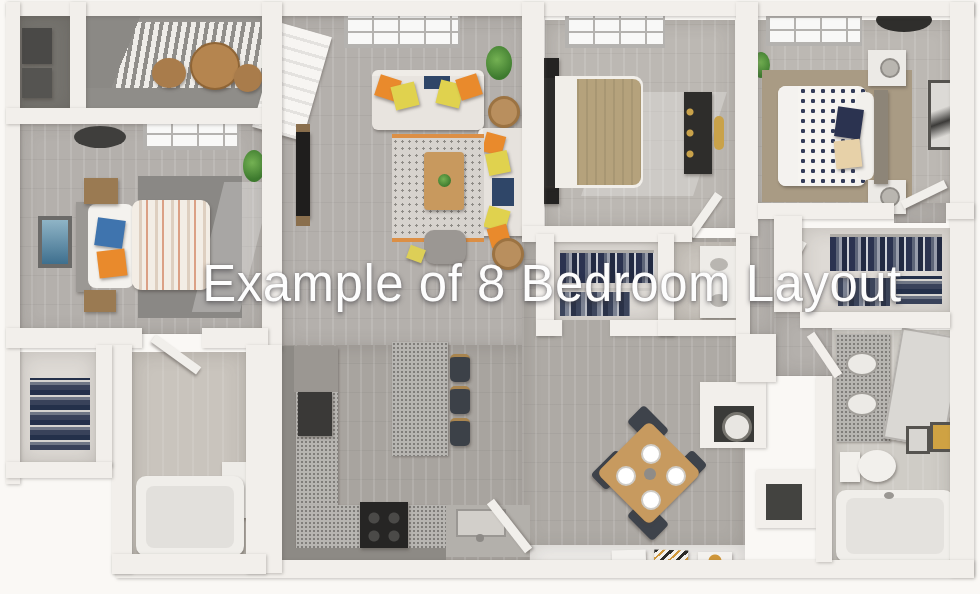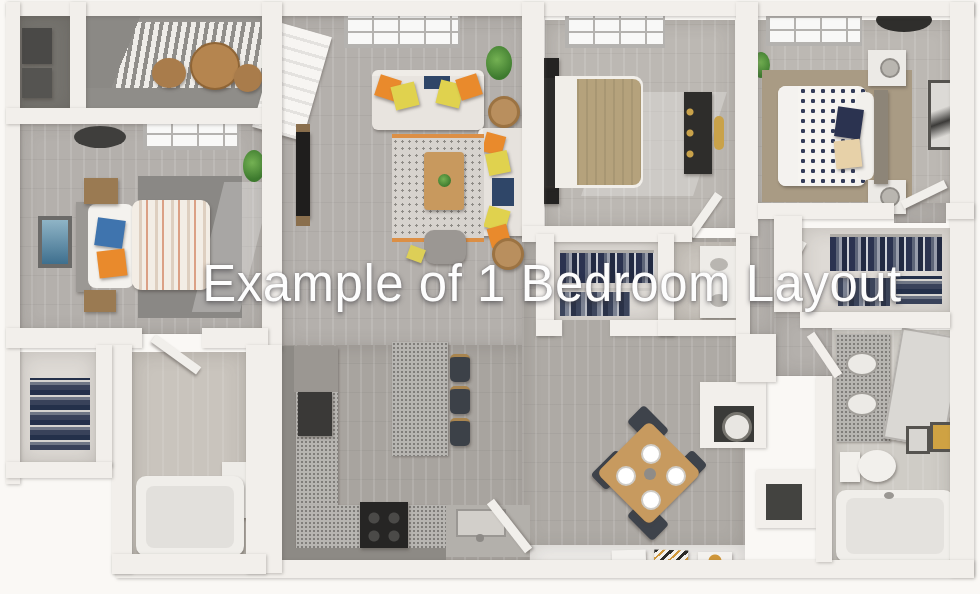--- a/index.html
+++ b/index.html
@@ -231,15 +231,15 @@
   <div class="wall" style="left:800px;top:312px;width:150px;height:16px;"></div>
   <div class="wall" style="left:816px;top:376px;width:16px;height:186px;"></div>
   <div class="wall" style="left:736px;top:334px;width:40px;height:48px;"></div>
   <div class="wall" style="left:112px;top:345px;width:20px;height:228px;"></div>
   <div class="wall" style="left:246px;top:345px;width:36px;height:228px;"></div>
   <div class="wall" style="left:112px;top:554px;width:154px;height:20px;"></div>
   <div class="wall" style="left:96px;top:345px;width:16px;height:122px;"></div>
   <div class="wall" style="left:6px;top:462px;width:106px;height:16px;"></div>
   <div class="wall" style="left:820px;top:330px;width:9px;height:50px;transform:rotate(-34deg);"></div>
 
-  <div class="title">Example of 1 Bedroom Layout</div>
+  <div class="title">Example of 8 Bedroom Layout</div>
 
 </div>
 
 </body></html>

